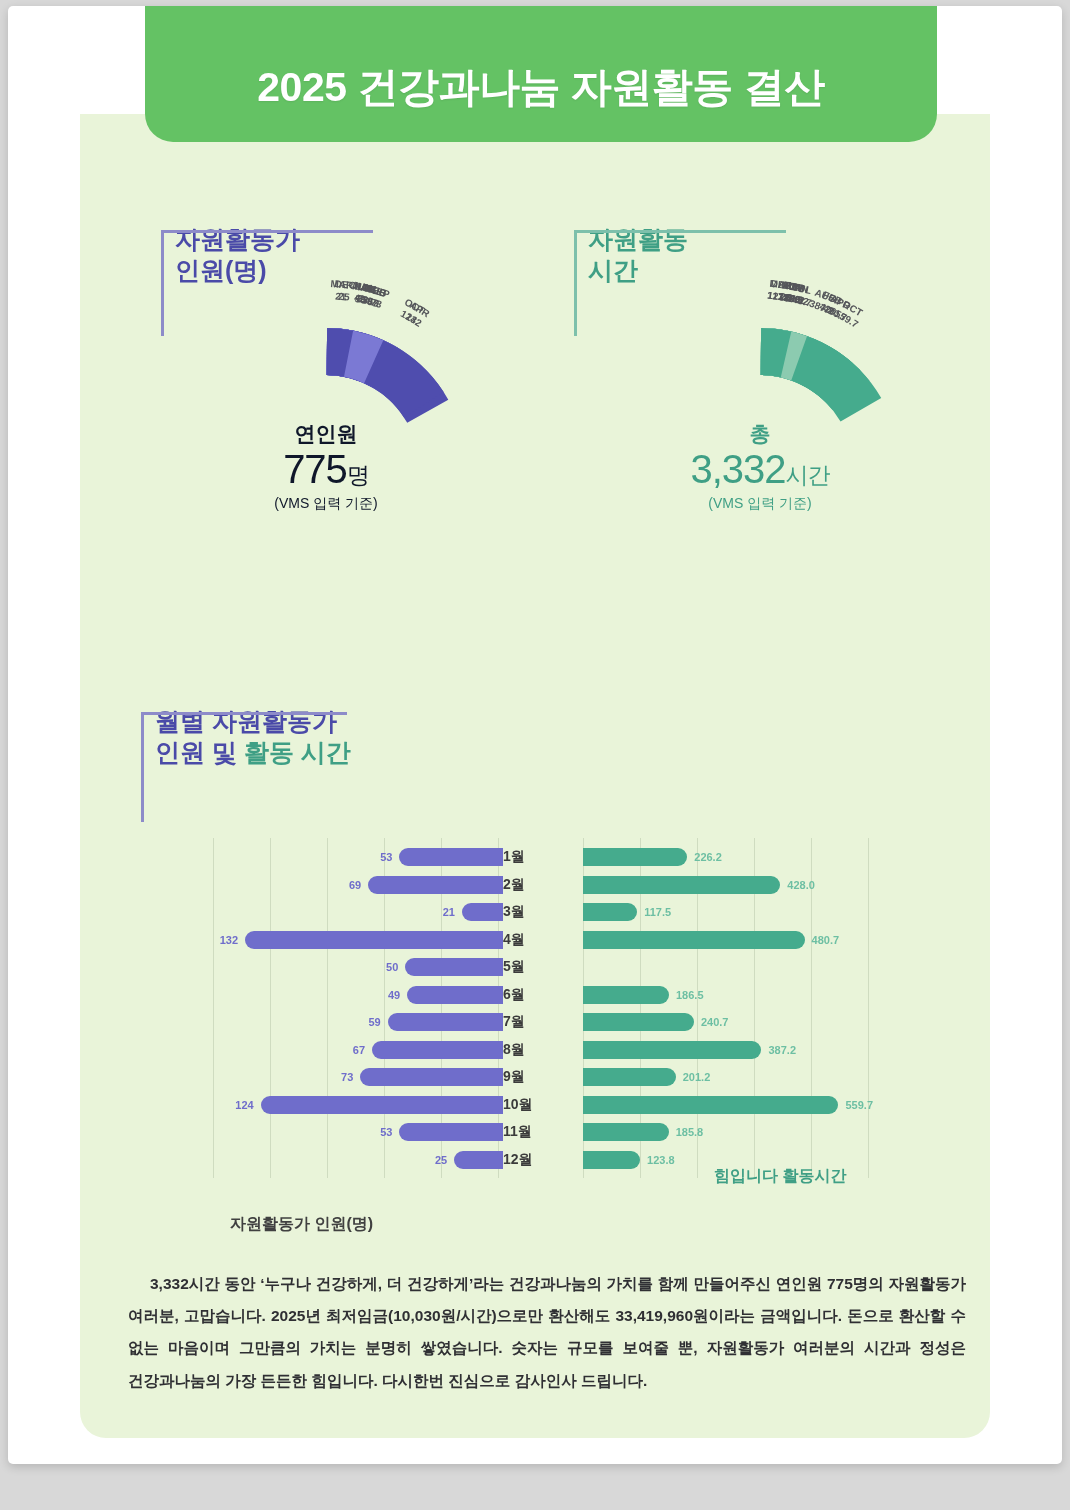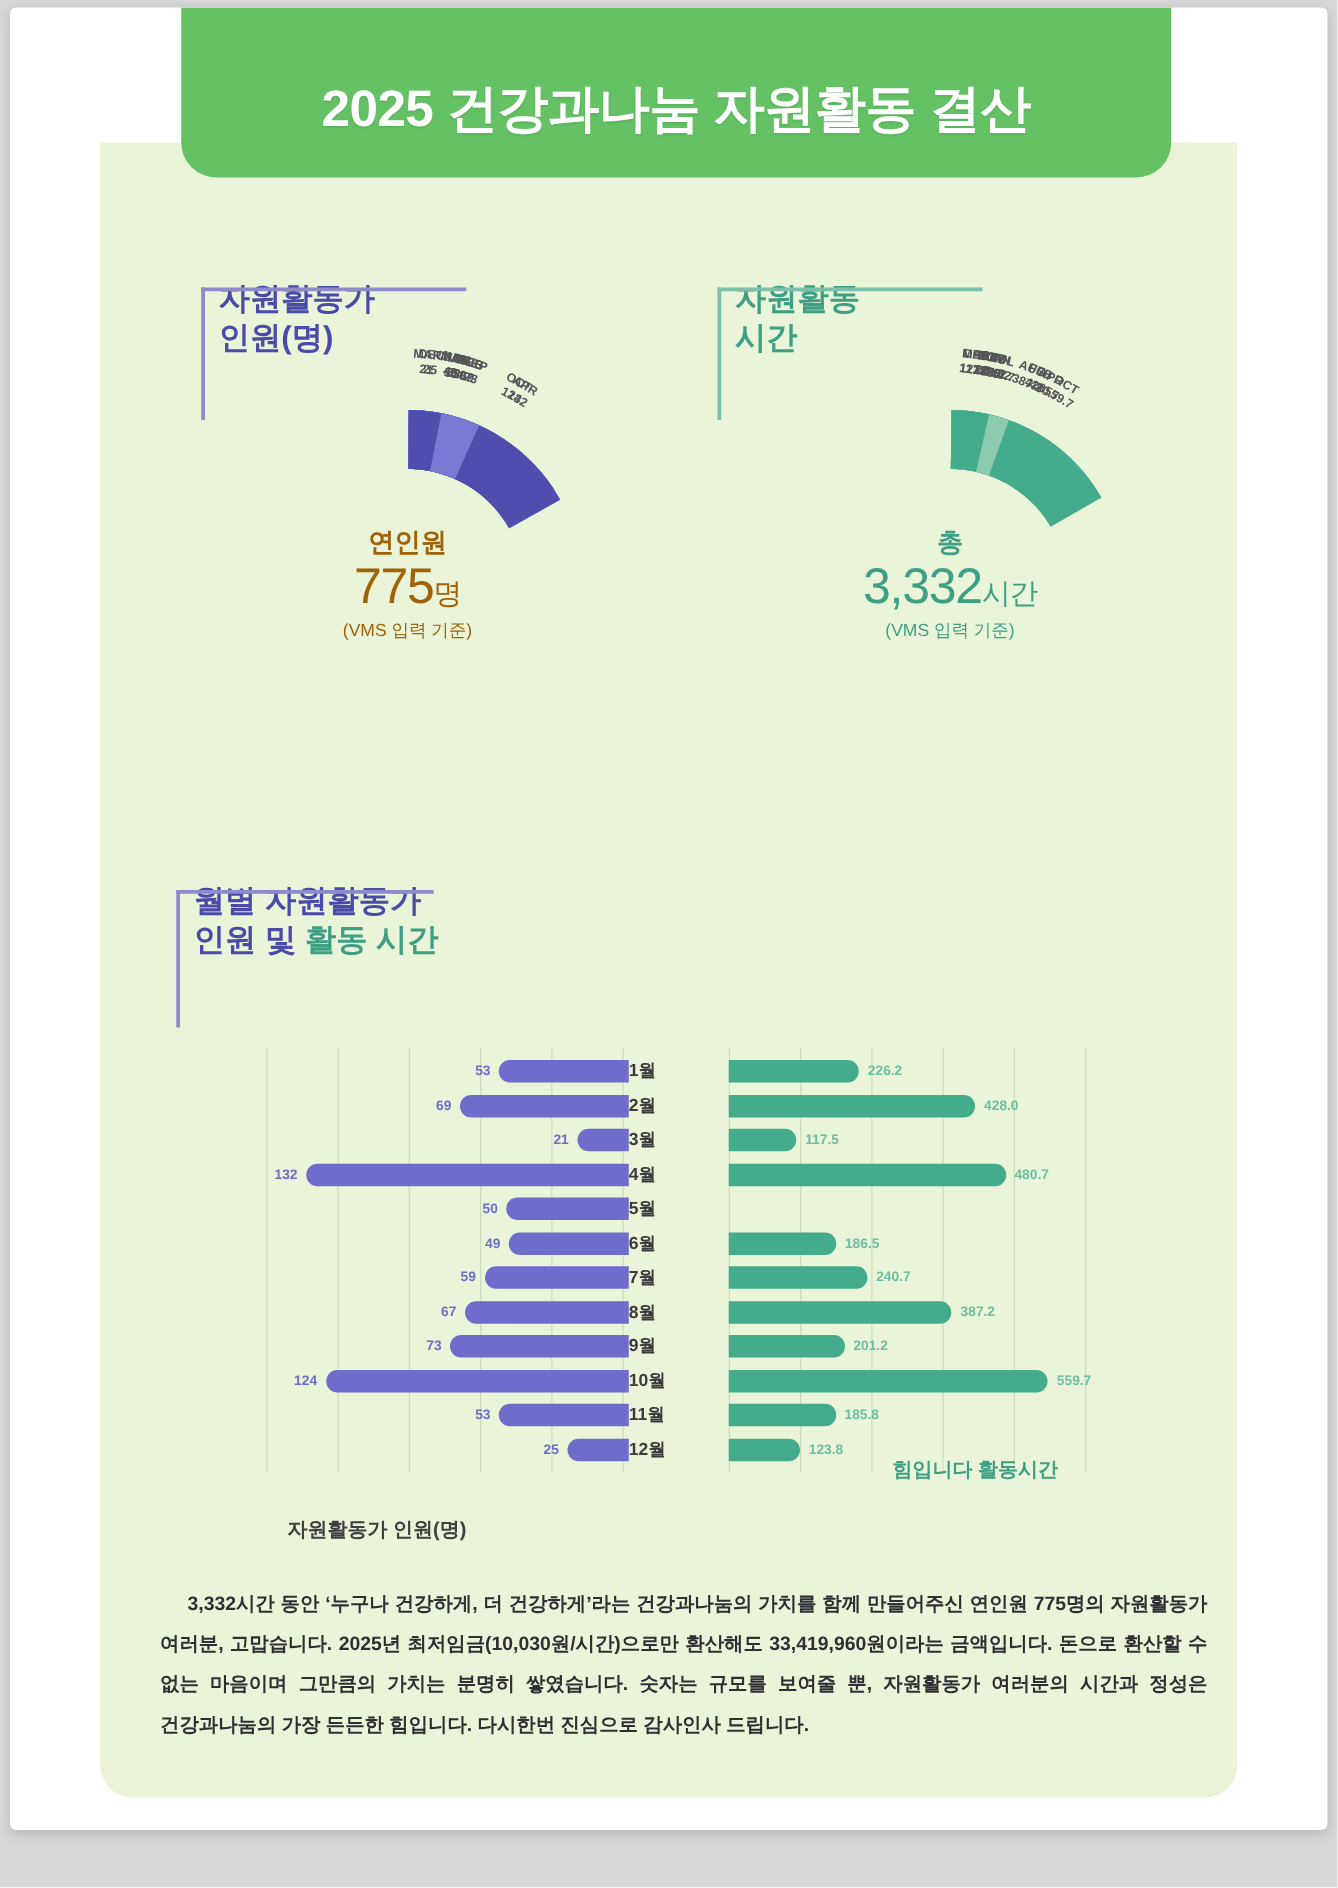--- a/index.html
+++ b/index.html
@@ -79,21 +79,21 @@
   .donut-svg { position: absolute; left: 0; top: 0; }
   .donut-center {
     position: absolute; left: 50%; top: 50%;
     transform: translate(-50%, -50%);
     width: 190px; text-align: center;
   }
   .dc-label { font-size: 21px; font-weight: bold; line-height: 1.1; }
   .dc-value { font-size: 40px; font-weight: normal; line-height: 1.1; margin-top: 2px; letter-spacing: -1px;}
   .dc-value .unit { font-size: 23px; }
   .dc-note { font-size: 14px; margin-top: 4px; }
-  .people .dc-label, .people .dc-value, .people .dc-note { color: #a16207; }
+  .people .dc-label, .people .dc-value, .people .dc-note { color: #0f172a; }
   .hours .dc-label, .hours .dc-value, .hours .dc-note { color: #3f9f85; }
 
   .dlab {
     position: absolute;
     font-size: 10px; font-weight: bold; color: #55565a;
     line-height: 1.18; text-align: center;
     transform-origin: center center;
     white-space: nowrap;
   }
   .dlab .m { display: block; }

